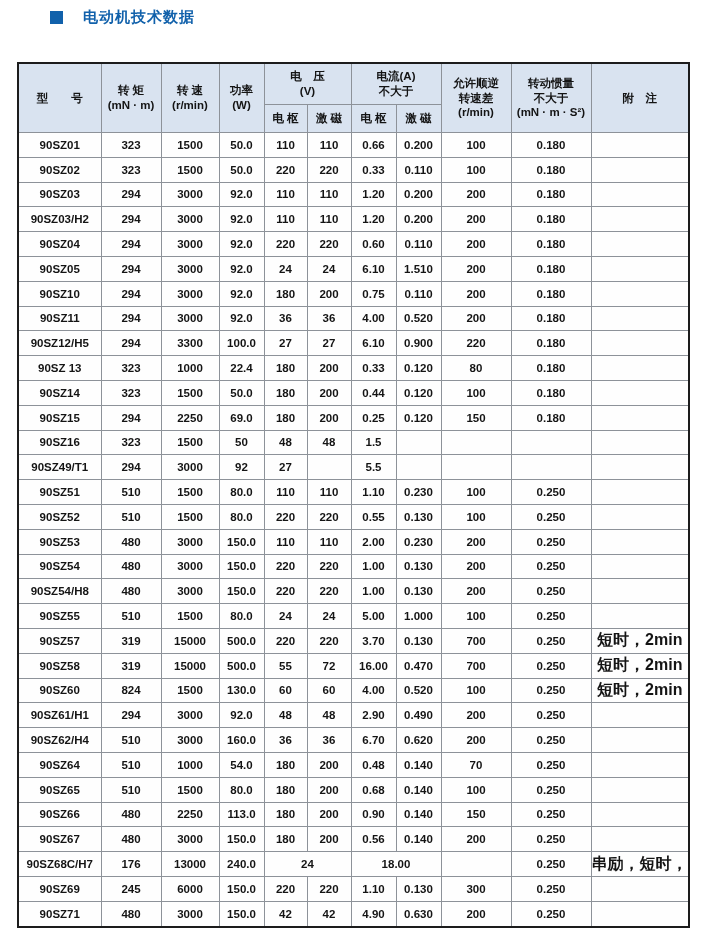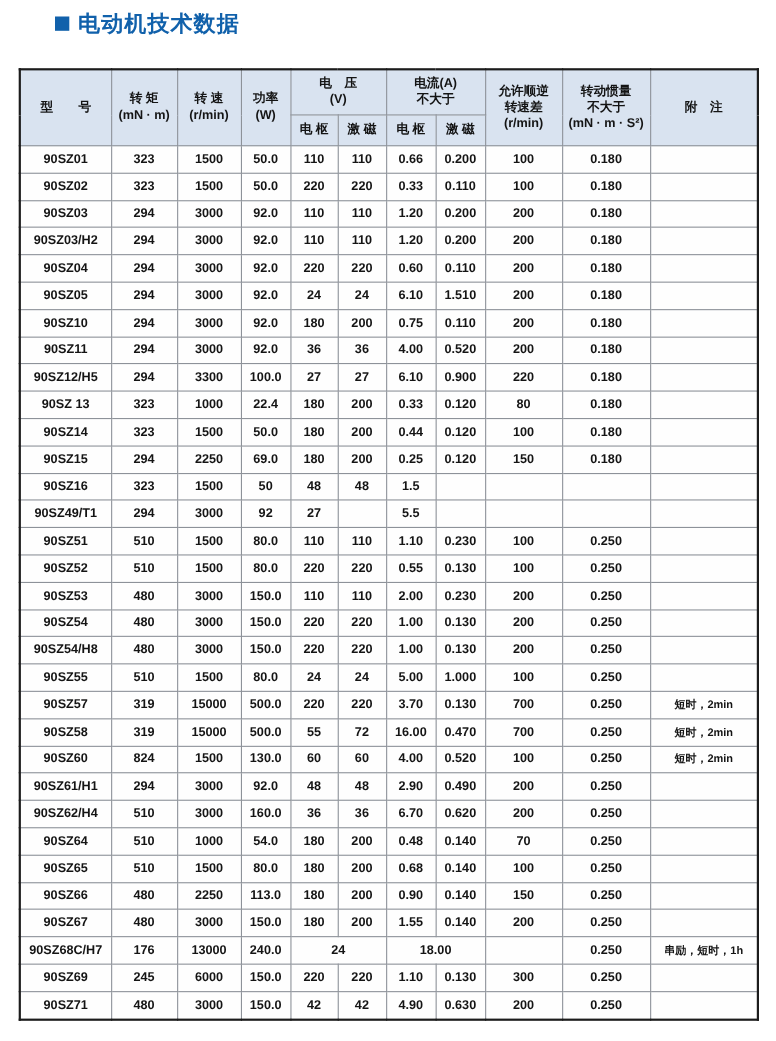--- a/index.html
+++ b/index.html
@@ -5,22 +5,22 @@
   html,body{margin:0;padding:0;background:#ffffff;}
   .page{
     position:relative;
     width:705px;height:946px;
     background:#ffffff;
     font-family:"Liberation Sans","DejaVu Sans",sans-serif;
     overflow:hidden;
   }
   .title{
     position:absolute;left:30px;top:8px;
-    display:flex;align-items:center;gap:8px;
-    color:#1161ab;font-weight:bold;font-size:20px;letter-spacing:1px;padding-left:20px;
+    display:flex;align-items:center;gap:20px;
+    color:#1161ab;font-weight:bold;font-size:15px;letter-spacing:1px;padding-left:20px;
   }
   .title-square{width:13px;height:13px;background:#1161ab;flex:0 0 auto;}
   table.spec{
     position:absolute;left:17px;top:62px;width:671px;
     border-collapse:collapse;table-layout:fixed;
     border:2px solid #1c1c1c;
   }
   table.spec th, table.spec td{
     border:1px solid #8d9299;
     text-align:center;vertical-align:middle;
@@ -33,21 +33,21 @@
     white-space:pre-line;
   }
   tr.head-top th{height:40px;}
   tr.head-sub th{height:27px;margin-top:12px;}
   table.spec tbody td{
     background:#fefefe;
     height:23.8px;
     font-size:11.5px;
     white-space:nowrap;overflow:hidden;
   }
-  table.spec tbody td.note{font-size:10px;}
+  table.spec tbody td.note{font-size:16px;}
 </style>
 </head>
 <body>
 
 <div class="page">
 
   <div class="title">
     <span class="title-square"></span>
     <span>电动机技术数据</span>
   </div>
@@ -459,21 +459,21 @@
           <td>0.250</td>
           <td class="note"></td>
         </tr>
         <tr>
           <td>90SZ67</td>
           <td>480</td>
           <td>3000</td>
           <td>150.0</td>
           <td>180</td>
           <td>200</td>
-          <td>1.55</td>
+          <td>0.56</td>
           <td>0.140</td>
           <td>200</td>
           <td>0.250</td>
           <td class="note"></td>
         </tr>
         <tr>
           <td>90SZ68C/H7</td>
           <td>176</td>
           <td>13000</td>
           <td>240.0</td>

